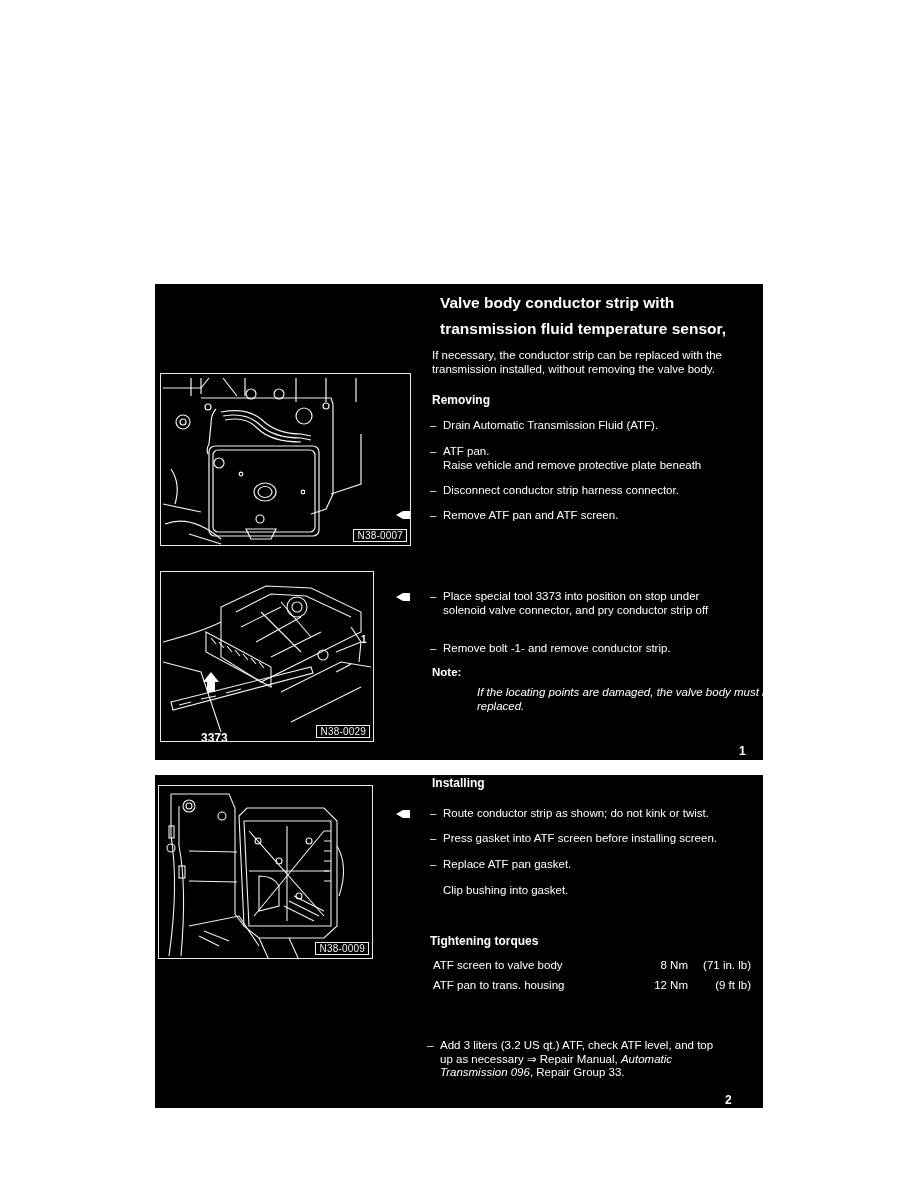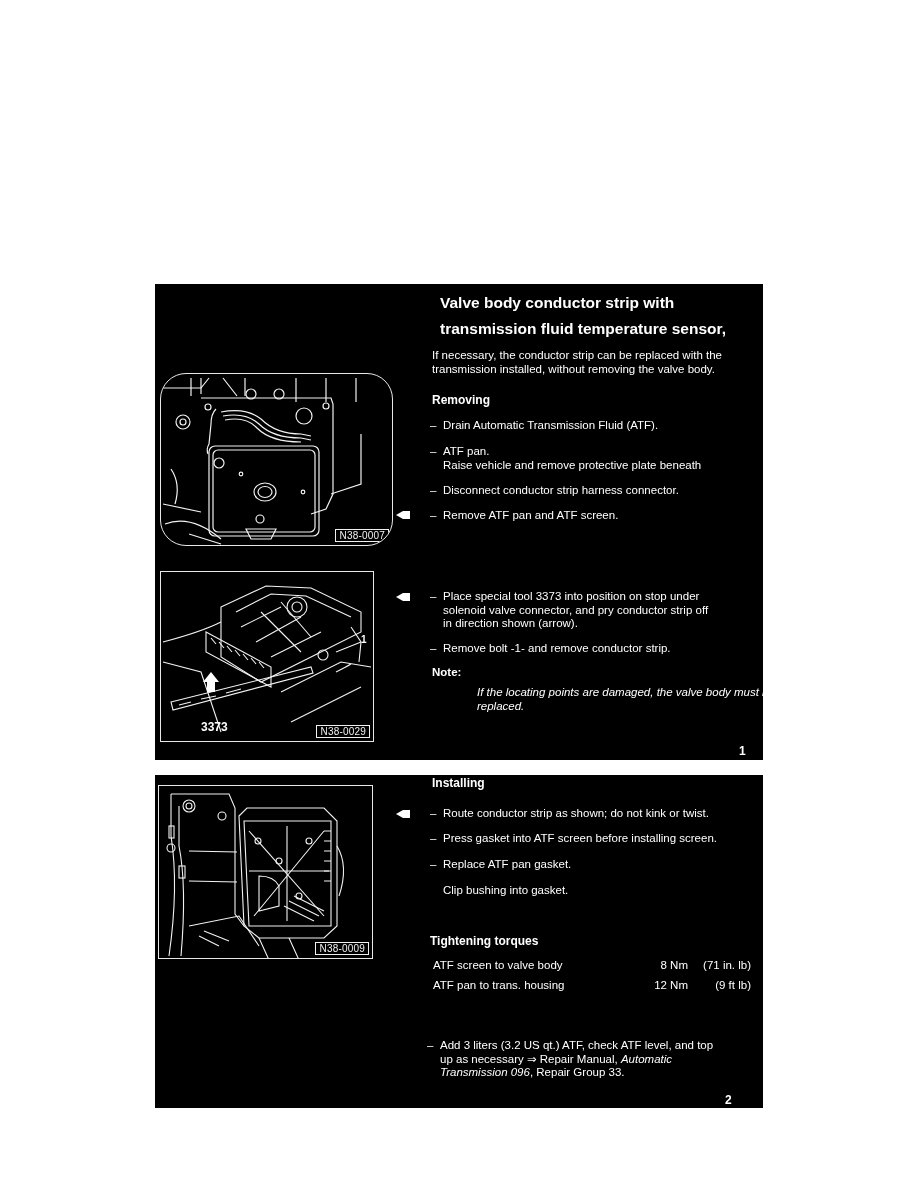--- a/index.html
+++ b/index.html
@@ -105,21 +105,21 @@
     table.torques td.part { width: 205px; }
     table.torques td.nm { width: 50px; text-align: right; }
     table.torques td.imp { width: 63px; text-align: right; }
     .abs { position: absolute; }
   </style>
 </head>
 <body>
 
 <div class="panel" id="panel-1">
 
-  <div class="figure" style="left:5px; top:89px; width:233px; height:173px;border-radius:26px;">
+  <div class="figure" style="left:5px; top:89px; width:251px; height:173px;">
     <svg width="215" height="173" viewBox="0 0 215 173">
       <g fill="none" stroke="#f2f2f2" stroke-width="1.2">
         <path d="M2 14 L40 14 L48 4"></path>
         <path d="M30 4 L30 22 M40 4 L40 20"></path>
         <path d="M62 4 L76 22 M84 4 L84 22"></path>
         <circle cx="90" cy="20" r="5"></circle>
         <circle cx="118" cy="20" r="5"></circle>
         <path d="M135 4 L135 28 M165 4 L165 28 M195 4 L195 28"></path>
         <path d="M40 24 L170 24 L172 30 L172 120 L165 135 L150 140"></path>
         <circle cx="47" cy="33" r="3"></circle>
@@ -166,21 +166,21 @@
         <path d="M2 90 L40 100 L60 160"></path>
         <path d="M120 120 L180 90 L210 95"></path>
         <path d="M130 150 L200 115"></path>
         <path d="M175 80 L200 70 M175 100 Q185 95 190 92"></path>
         <circle cx="162" cy="83" r="5"></circle>
         <path d="M190 55 L200 70 L198 90"></path>
       </g>
 
       <path d="M42 110 L50 100 L58 110 L54 110 L54 120 L46 120 L46 110 Z" fill="#ffffff"></path>
     </svg>
-    <span class="fig-callout" style="left:40px; top:148px;">3373</span>
+    <span class="fig-callout" style="left:40px; top:159px;">3373</span>
     <span class="fig-callout" style="left:200px; top:62px; font-size:10px;">1</span>
     <span class="fig-label">N38-0029</span>
   </div>
 
   <div class="abs" style="left:277px; top:2px; width:330px;">
     <div class="title">Valve body conductor strip with</div>
     <div class="title">transmission fluid temperature sensor,</div>
   </div>
 
   <div class="abs intro" style="left:277px; top:64px; width:330px;">
@@ -214,21 +214,20 @@
     <div>Remove ATF pan and ATF screen.</div>
   </div>
 
   <svg class="arrow-marker" style="left:241px; top:309px;" viewBox="0 0 14 8">
     <path d="M0 4 L7 0 L14 0 L14 8 L7 8 Z" fill="#ffffff"></path>
   </svg>
   <div class="step" style="left:275px; top:306px; width:330px;">
     <span class="dash">–</span>
     <div>Place special tool 3373 into position on stop under</div>
     <div>solenoid valve connector, and pry conductor strip off</div>
-    <div>in direction shown (arrow).</div>
   </div>
 
   <div class="step" style="left:275px; top:358px; width:330px;">
     <span class="dash">–</span>
     <div>Remove bolt -1- and remove conductor strip.</div>
   </div>
 
   <div class="abs note-label" style="left:277px; top:382px;">Note:</div>
   <div class="abs note-text" style="left:277px; top:401px; width:335px;">
     <div>If the locating points are damaged, the valve body must be</div>

